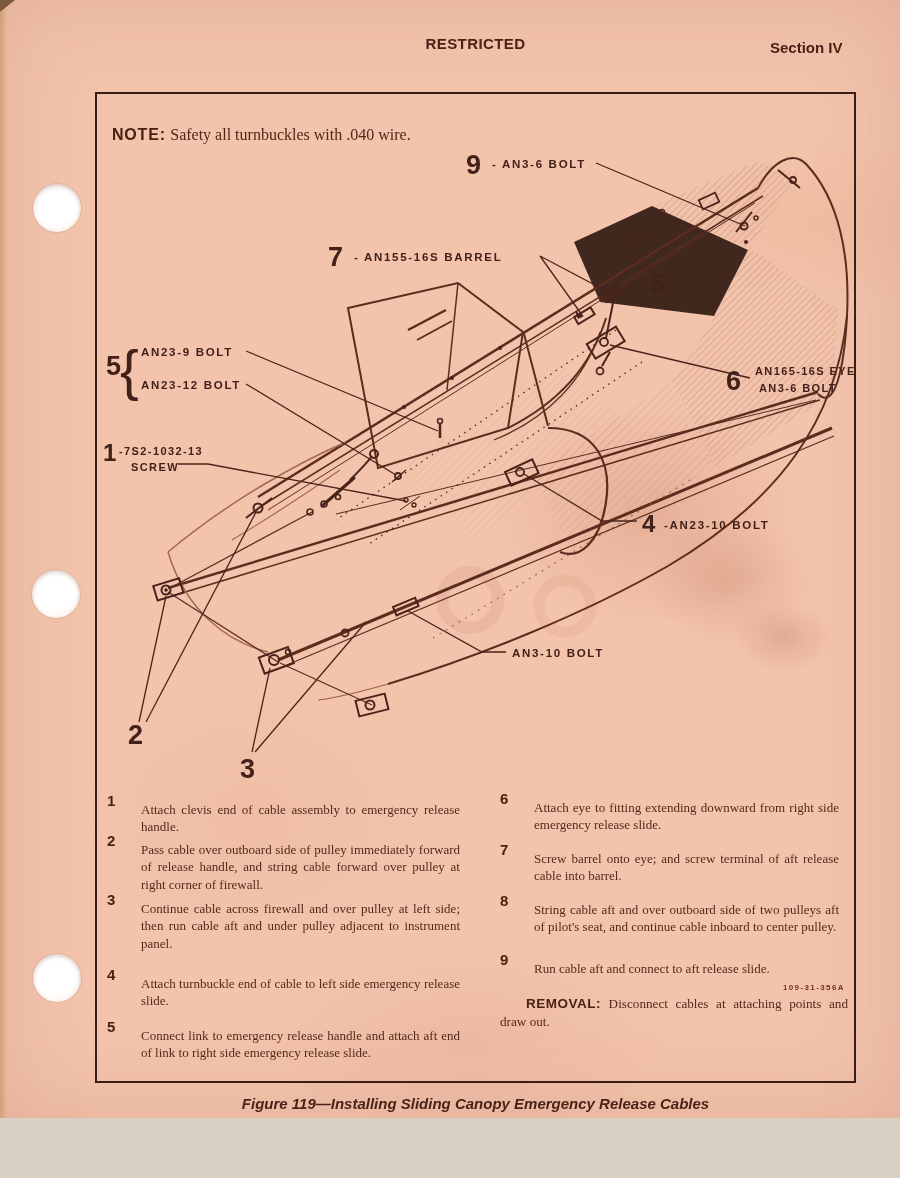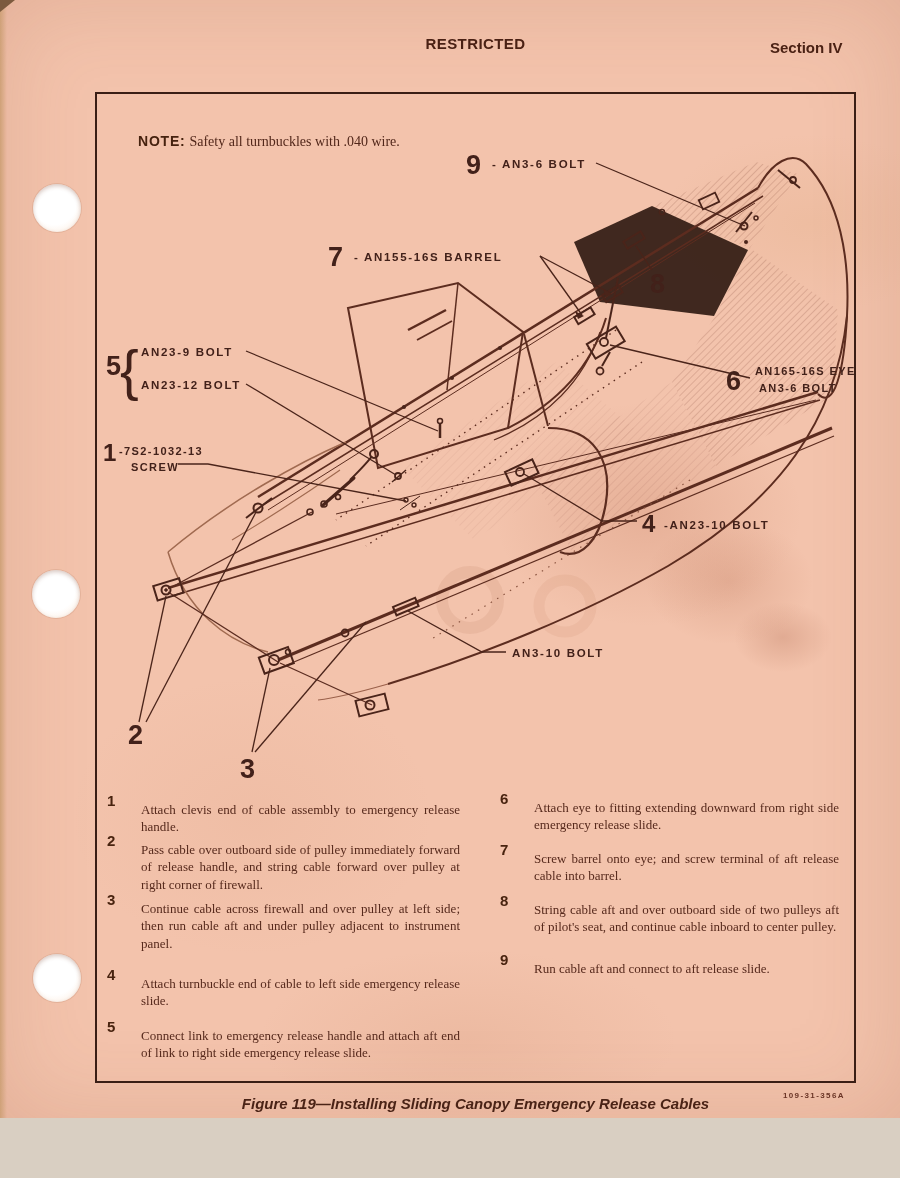--- a/index.html
+++ b/index.html
@@ -22,33 +22,33 @@
     border-top:12px solid #7c5a3e;border-right:15px solid transparent;}
   .hole{position:absolute;width:48px;height:48px;border-radius:50%;
     background:radial-gradient(circle at 45% 40%, #ffffff 55%, #fdf3ea 80%, #f3dcc9);
     box-shadow: inset 0 2px 4px rgba(120,60,40,.28), 0 0 0 1px rgba(150,90,60,.15);}
   .hdr-center{position:absolute;left:95px;top:33px;width:761px;text-align:center;
     font-weight:bold;font-size:15px;line-height:22px;color:#4a2114;letter-spacing:.4px;}
   .hdr-right{position:absolute;left:770px;top:39px;width:90px;text-align:left;
     font-weight:bold;font-size:15px;color:#4a2114;}
   .figure-border{position:absolute;left:95px;top:92px;width:761px;height:991px;
     border:2.5px solid #3a1e15;box-sizing:border-box;}
-  .note{position:absolute;left:112px;top:133px;font-size:14px;color:#52271a;margin-left:26px;}
+  .note{position:absolute;left:112px;top:126px;font-size:16px;color:#52271a;}
   .note b{font-family:"Liberation Sans",sans-serif;font-weight:bold;letter-spacing:.8px;color:#46220f;}
   .note span{font-family:"Liberation Serif",serif;}
   .figure-svg{position:absolute;left:95px;top:92px;}
   .step{position:absolute;color:#56291c;}
   .step-num{position:absolute;left:0;top:0;font-weight:bold;font-size:15px;color:#48230f;}
   .step-text{margin:9px;padding-left:25px;font-family:"Liberation Serif",serif;
     font-size:13px;line-height:1.33;text-align:justify;}
   .removal{position:absolute;color:#56291c;}
   .removal p{margin:0;text-indent:26px;font-family:"Liberation Serif",serif;
     font-size:13.2px;line-height:1.33;text-align:justify;}
   .removal b{font-family:"Liberation Sans",sans-serif;font-size:13.5px;letter-spacing:.5px;color:#48230f;}
-  .drawing-code{position:absolute;left:700px;top:1091px;width:145px;text-align:right;
+  .drawing-code{position:absolute;left:700px;top:983px;width:145px;text-align:right;
     font-size:8px;letter-spacing:1.4px;color:#6a3526;font-weight:bold;}
   .caption{position:absolute;left:95px;top:1095px;width:761px;text-align:center;
     font-style:italic;font-weight:bold;font-size:15px;color:#4a2316;}
   .ftr-center{position:absolute;left:95px;top:1127px;width:761px;text-align:center;
     font-weight:bold;font-size:15px;color:#4a2114;letter-spacing:.4px;}
   .ftr-page{position:absolute;left:824px;top:1126px;font-weight:bold;font-size:16px;color:#4a2114;}
   svg text{fill:#42211a;font-family:"Liberation Sans",sans-serif;}
   .lbl{font-size:11.5px;font-weight:bold;letter-spacing:1.7px;}
   .lbl-sm{font-size:11px;font-weight:bold;letter-spacing:1.4px;}
   .bignum{font-size:27px;font-weight:bold;}
@@ -309,20 +309,26 @@
   </div>
   <div class="step" style="left:500px;top:892px;width:348px;">
     <span class="step-num">8</span>
     <p class="step-text">String cable aft and over outboard side of two pulleys aft of pilot's seat, and continue cable inboard to center pulley.</p>
   </div>
   <div class="step" style="left:500px;top:951px;width:348px;">
     <span class="step-num">9</span>
     <p class="step-text">Run cable aft and connect to aft release slide.</p>
   </div>
 
+  <div class="removal" style="left:500px;top:995px;width:348px;">
+    <p>
+      <b>REMOVAL:</b>
+      <span>Disconnect cables at attaching points and draw out.</span>
+    </p>
+  </div>
 
   <div class="drawing-code">109-31-356A</div>
 
   <div class="caption">Figure 119—Installing Sliding Canopy Emergency Release Cables</div>
 
   <div class="ftr-center">RESTRICTED</div>
   <div class="ftr-page">131</div>
 </div>
 
 </body></html>

